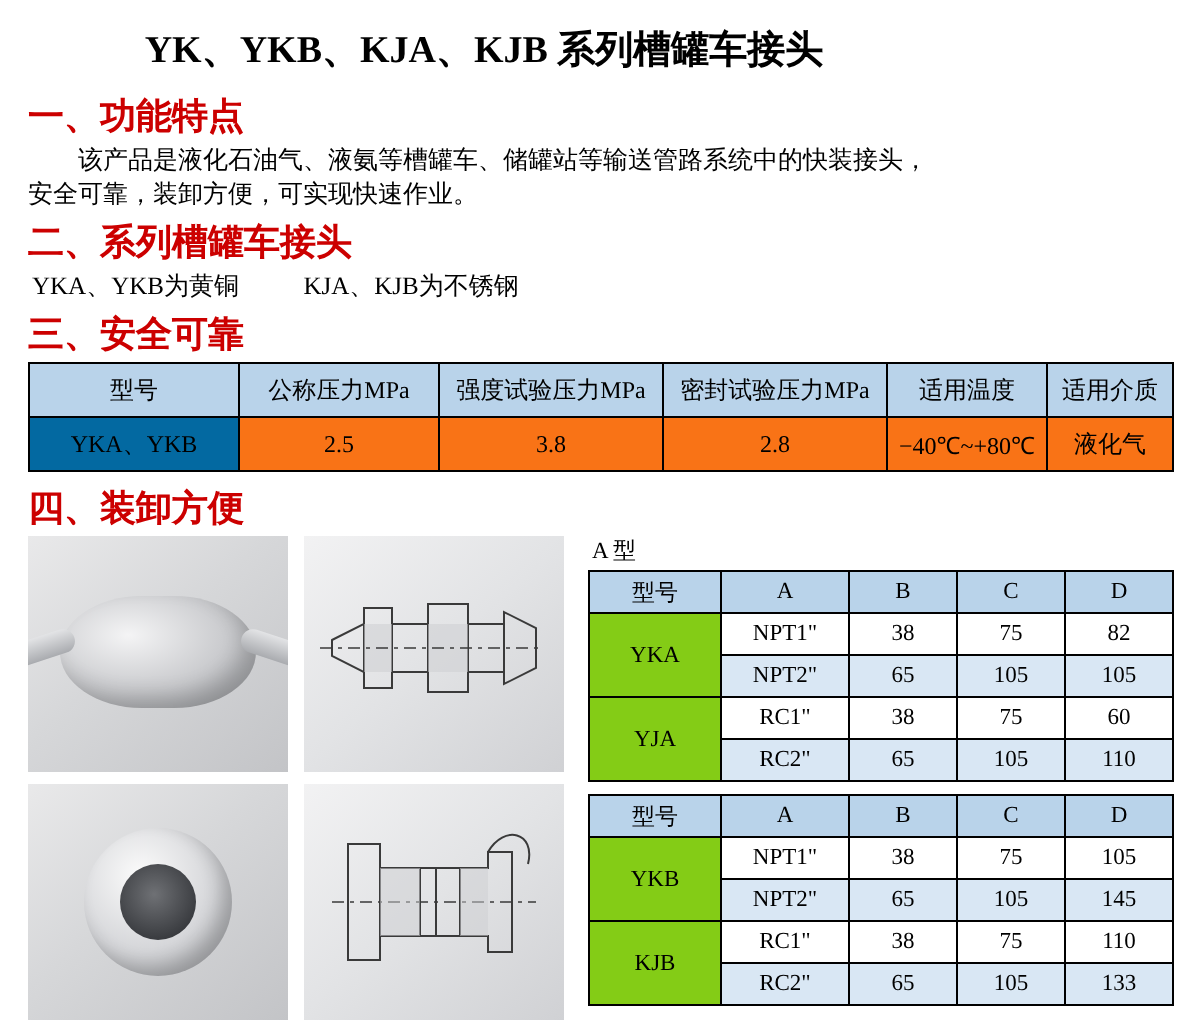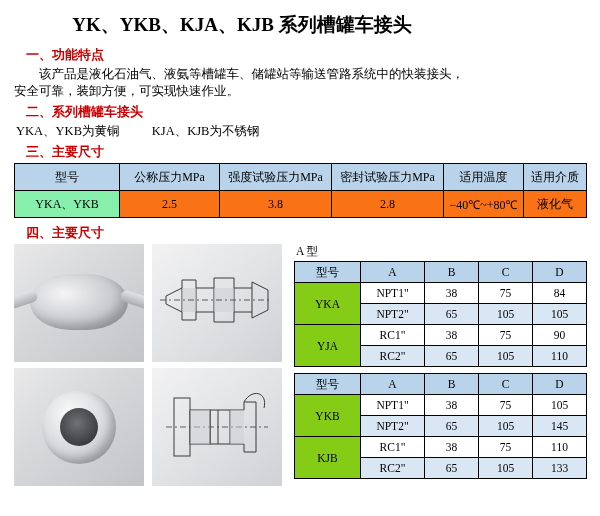--- a/index.html
+++ b/index.html
@@ -26,22 +26,22 @@
     text-align: center;
     font-size: 19px;
     font-weight: bold;
     letter-spacing: 0px;
     margin: 4px 0 8px 0;
     font-family: "Liberation Serif", serif;
   }
   .section-head {
     color: #cc0000;
     font-weight: bold;
-    font-size: 13px;
-    margin: 3px 0 2px 12px;
+    font-size: 18px;
+    margin: 3px 0 2px 0;
     font-family: "Liberation Serif", serif;
   }
   .para {
     font-size: 12.5px;
     line-height: 17px;
     text-indent: 2em;
     margin: 0 0 1px 0;
   }
   .mat-line {
     font-size: 12.5px;
@@ -66,21 +66,21 @@
     font-size: 12px;
     height: 26px;
     padding: 0 2px;
     font-family: "Liberation Serif", serif;
   }
   table.perf th {
     background: #b9d3ea;
     font-weight: normal;
   }
   table.perf td.model {
-    background: #86efac;
+    background: #0369a1;
   }
   table.perf td {
     background: #f97316;
   }
   .sp {
     letter-spacing: 5px;
   }
   
   .lower {
     position: relative;
@@ -195,21 +195,21 @@
   <div class="section-head">一、功能特点</div>
   <div class="para">该产品是液化石油气、液氨等槽罐车、储罐站等输送管路系统中的快装接头，安全可靠，装卸方便，可实现快速作业。</div>
 
   <div class="section-head">二、系列槽罐车接头</div>
   <div class="mat-line">
     <span>YKA、YKB为黄铜</span>
     <span class="mat-gap"></span>
     <span>KJA、KJB为不锈钢</span>
   </div>
 
-  <div class="section-head">三、主要尺寸</div>
+  <div class="section-head">三、安全可靠</div>
 
   <table class="perf">
     <colgroup>
       <col style="width:105px">
       <col style="width:100px">
       <col style="width:112px">
       <col style="width:112px">
       <col style="width:80px">
       <col style="width:63px">
     </colgroup>
@@ -228,21 +228,21 @@
         <td class="model">YKA、YKB</td>
         <td>2.5</td>
         <td>3.8</td>
         <td>2.8</td>
         <td>−40℃~+80℃</td>
         <td>液化气</td>
       </tr>
     </tbody>
   </table>
 
-  <div class="section-head">四、主要尺寸</div>
+  <div class="section-head">四、装卸方便</div>
 
   <div class="lower">
 
     <div class="img-col">
 
       <div class="photo-row">
         <div class="photo">
           <div class="shape-a"></div>
         </div>
         <div class="photo second">
@@ -311,34 +311,34 @@
             <th>C</th>
             <th>D</th>
           </tr>
         </thead>
         <tbody>
           <tr>
             <td class="model" rowspan="2">YKA</td>
             <td>NPT1"</td>
             <td>38</td>
             <td>75</td>
-            <td>84</td>
+            <td>82</td>
           </tr>
           <tr>
             <td class="alt">NPT2"</td>
             <td class="alt">65</td>
             <td class="alt">105</td>
             <td class="alt">105</td>
           </tr>
           <tr>
             <td class="model" rowspan="2">YJA</td>
             <td>RC1"</td>
             <td>38</td>
             <td>75</td>
-            <td>90</td>
+            <td>60</td>
           </tr>
           <tr>
             <td class="alt">RC2"</td>
             <td class="alt">65</td>
             <td class="alt">105</td>
             <td class="alt">110</td>
           </tr>
         </tbody>
       </table>
 

